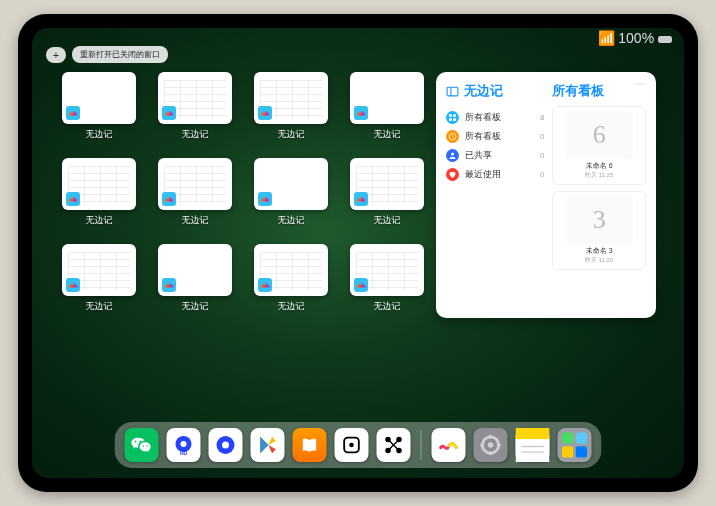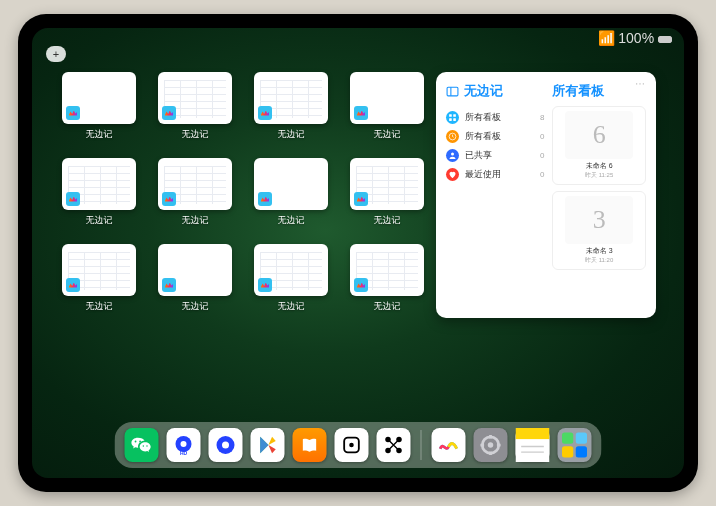--- a/index.html
+++ b/index.html
@@ -233,20 +233,21 @@
         <span style="letter-spacing:-1px;">📶</span>
         <span>100%</span>
         <span style="display:inline-block;width:14px;height:7px;border:1px solid #ccc;border-radius:2px;vertical-align:middle;position:relative;">
           <span style="display:block;background:#ccc;width:100%;height:100%;"></span>
         </span>
       </span>
     </div>
 
     <div class="topbar">
       <div class="plusbtn">+</div>
+      <div class="reopen">重新打开已关闭的窗口</div>
     </div>
 
     <div class="content">
       <div class="grid" id="grid">
           <div class="thumb">
             <div class="card">
               <div class="appicon"></div>
             </div>
             <div class="thumb-label">无边记</div>
           </div>

